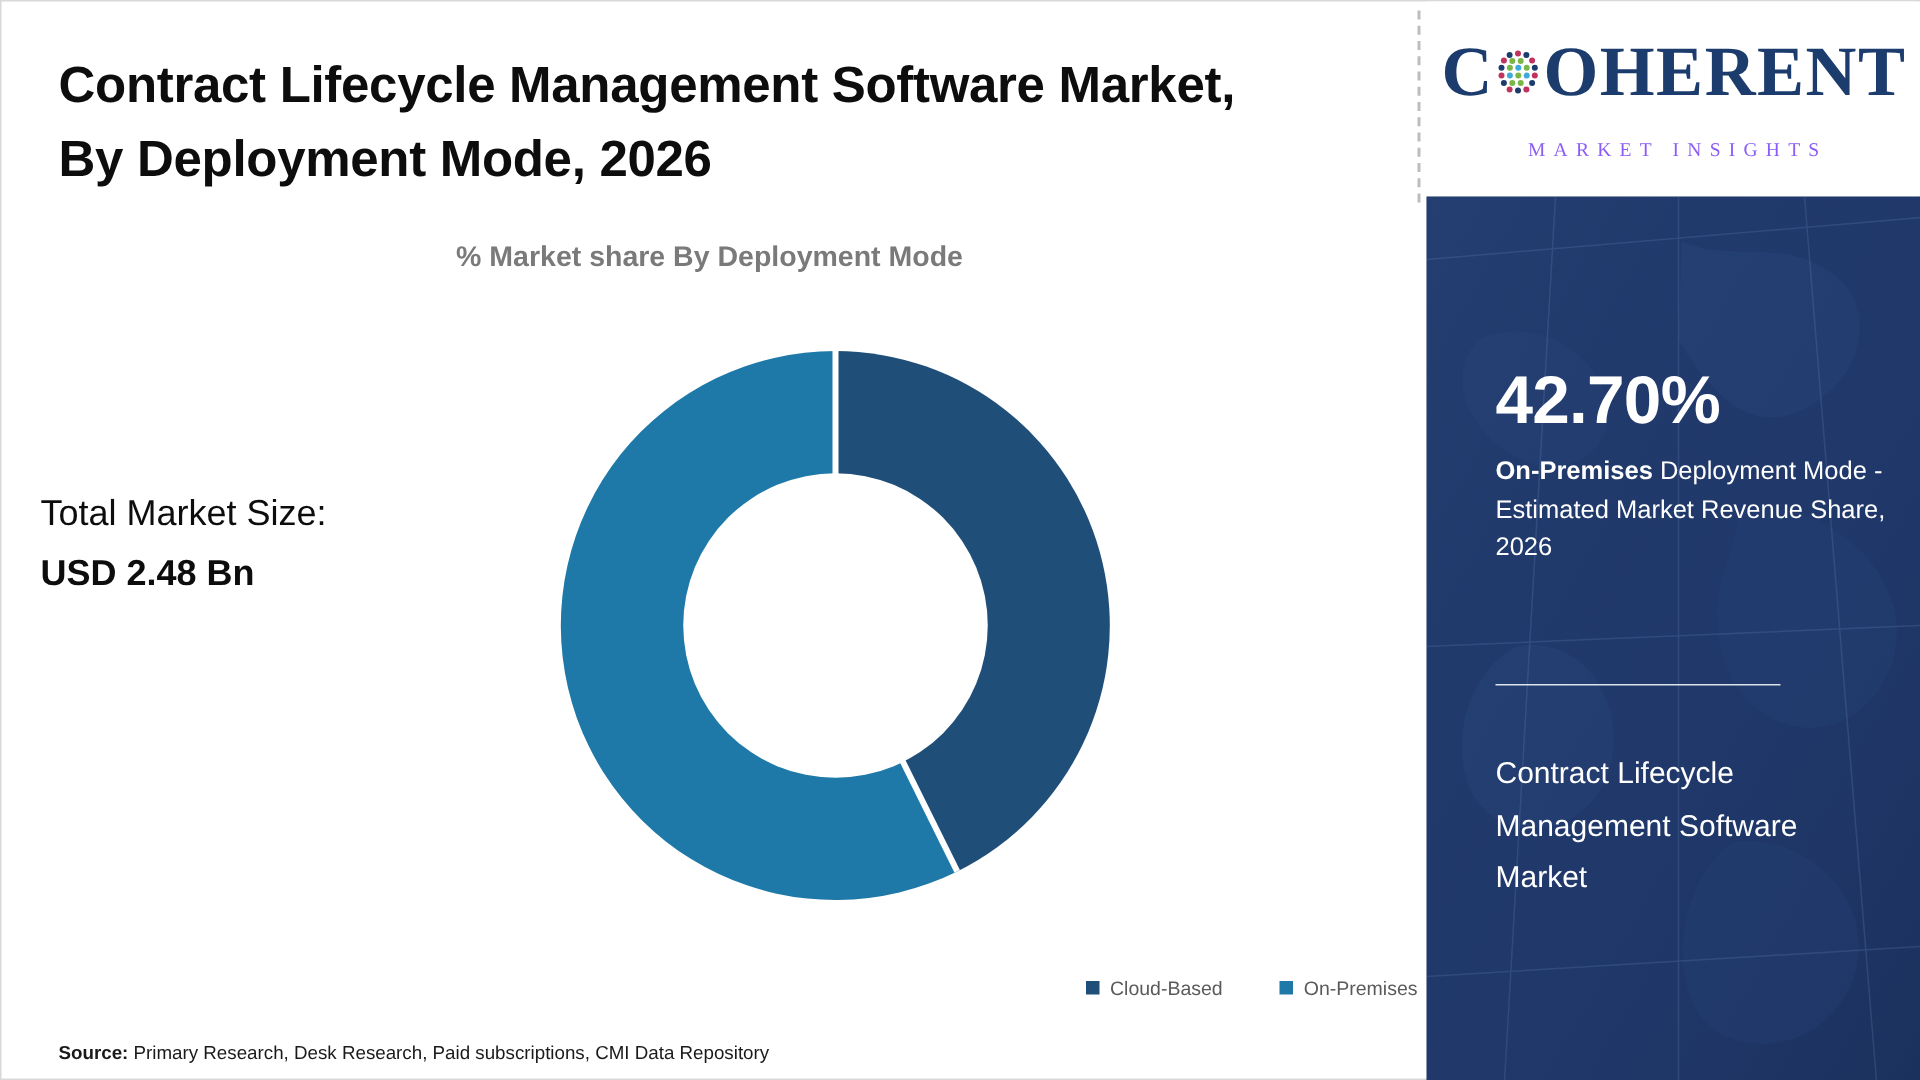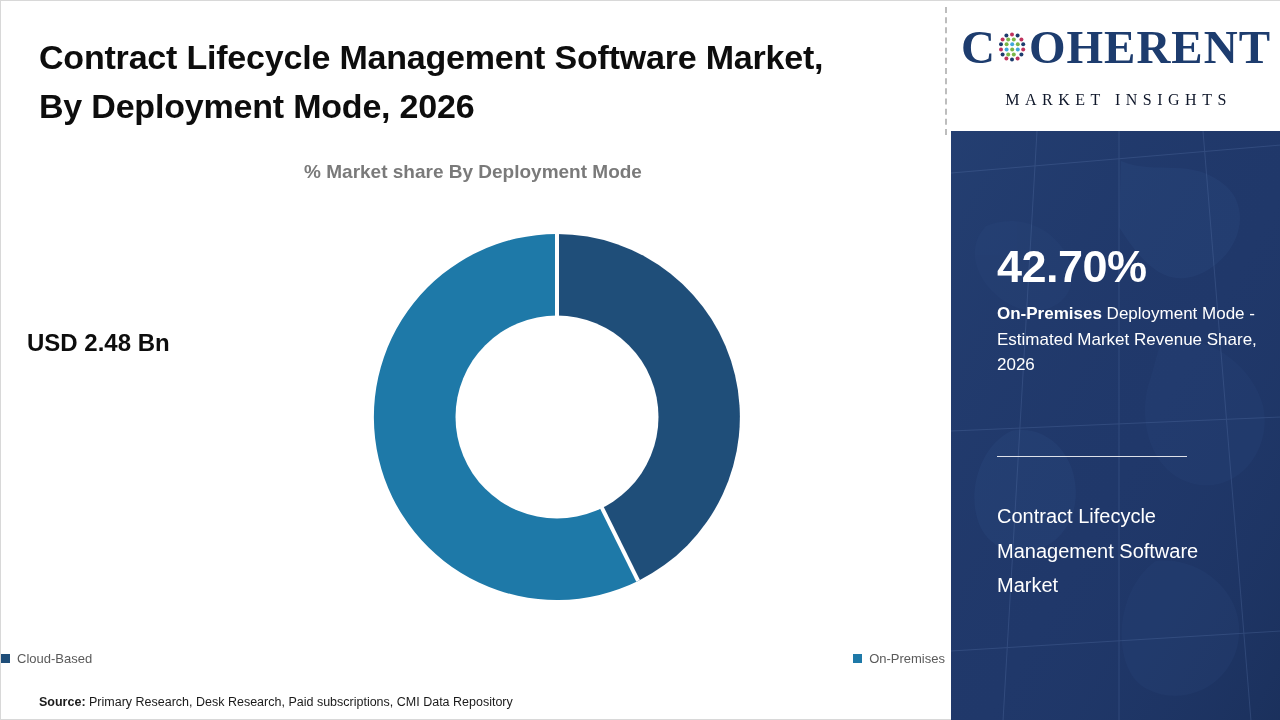--- a/index.html
+++ b/index.html
@@ -47,21 +47,21 @@
     position:absolute;
     font-size:15px;font-weight:bold;color:#ffffff;
     white-space:nowrap;
   }
   .slice-label.right{left:305px;top:374px;}
   .slice-label.left{left:18px;top:441px;}
 
   
   .legend{
     position:absolute;left:0;top:650px;width:944px;
-    display:flex;justify-content:space-between;align-items:center;gap:10px;
+    display:flex;justify-content:flex-end;align-items:center;gap:38px;
   }
   .legend-item{display:flex;align-items:center;gap:7px;}
   .legend-swatch{width:9px;height:9px;display:inline-block;}
   .legend-text{font-size:13px;color:#5a5a5a;}
 
   
   .source-line{
     position:absolute;left:38px;top:694px;
     font-size:12.5px;color:#1a1a1a;white-space:nowrap;
   }
@@ -91,21 +91,21 @@
     font-family:"Liberation Serif", serif;
     font-size:47px;font-weight:bold;color:#1d3c6e;
     letter-spacing:1px;
   }
   .logo-globe{
     width:32px;height:32px;margin:0 1px 0 0;
     position:relative;display:inline-block;
   }
   .logo-sub{
     font-family:"Liberation Serif", serif;
-    font-size:16px;color:#0f172a;letter-spacing:5.5px;
+    font-size:13px;color:#8b5cf6;letter-spacing:5.5px;
     margin-top:20px;padding-left:5px;font-weight:400;
   }
 
   .blue-panel{
     position:absolute;left:0;top:130px;width:330px;height:608px;
     background:#20386a;
     overflow:hidden;
   }
   .blue-panel .bg-art{
     position:absolute;inset:0;opacity:1;
@@ -133,20 +133,21 @@
 
 <div id="root">
 
   <div class="left-panel">
 
     <div class="title">Contract Lifecycle Management Software Market, By Deployment Mode, 2026</div>
 
     <div class="subtitle">% Market share By Deployment Mode</div>
 
     <div class="total-block">
+      <span class="tm-label">Total Market Size:</span>
       <span class="tm-value">USD 2.48 Bn</span>
     </div>
 
     <div class="donut-wrap">
       <svg viewBox="0 0 372 372" xmlns="http://www.w3.org/2000/svg">
 
         <path fill="#1f4e79" d="M 186 186
                  L 186 3
                  A 183 183 0 0 1 267.13 349.97
                  L 186 186 Z"></path>

